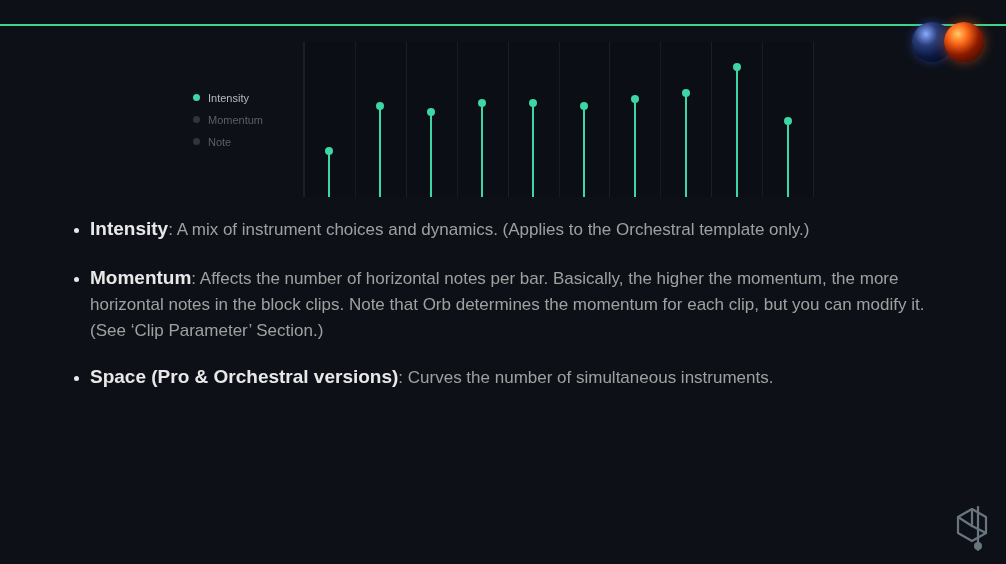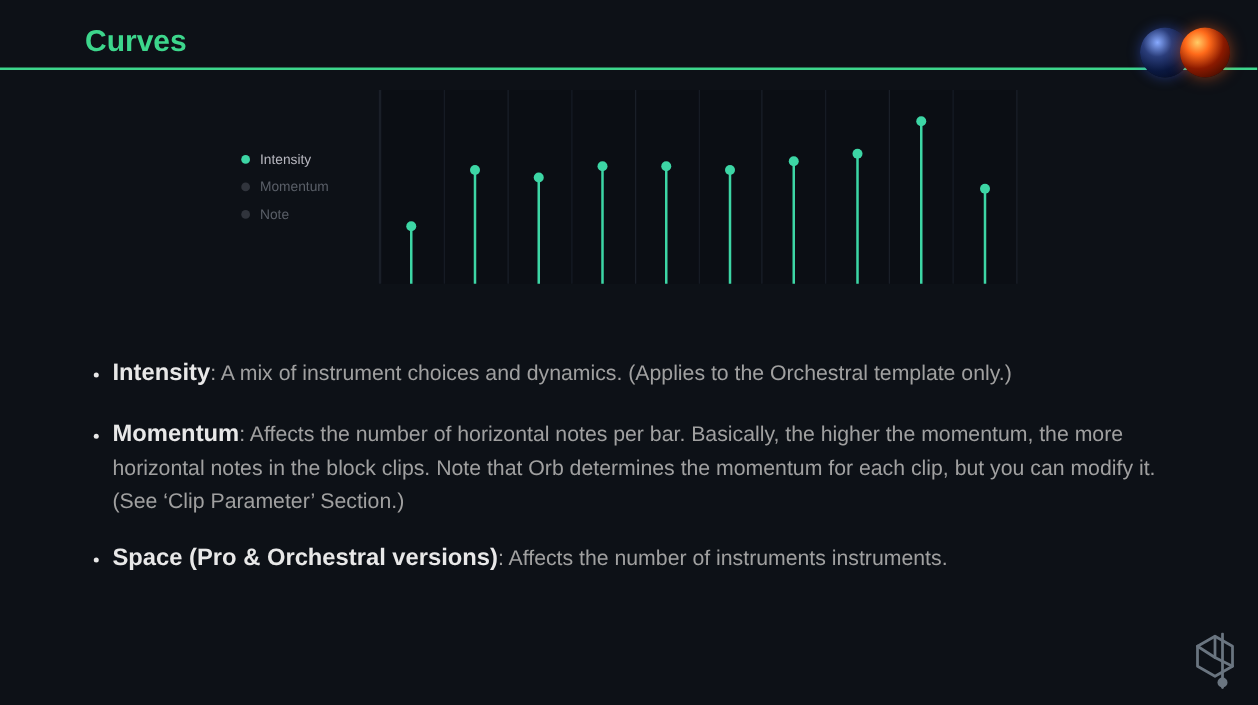--- a/index.html
+++ b/index.html
@@ -118,21 +118,20 @@
     border-radius: 50%;
     background: #3dd6a5;
   }
 
   .content {
     padding: 18px 68px 0 90px;
   }
   ul.bullets {
     list-style: disc;
     color: #d8d8d8;
-    margin-top: 40px;
   }
   ul.bullets > li {
     margin-bottom: 20px;
     line-height: 1.5;
     font-size: 17px;
     color: #a0a0a0;
   }
   ul.bullets > li .term {
     font-size: 19px;
     font-weight: 700;
@@ -149,21 +148,20 @@
     right: 14px;
     width: 40px;
     height: 46px;
   }
   .corner-logo svg { width: 100%; height: 100%; }
 </style>
 </head>
 <body>
 
 <div class="header">
-  <div class="subtitle">Curves</div>
 </div>
 <div class="divider"></div>
 
 <div class="orbs">
   <div class="orb orb-blue"></div>
   <div class="orb orb-red"></div>
 </div>
 
 <div class="chart-area">
   <div class="legend">
@@ -207,21 +205,21 @@
 
 <div class="content">
   <ul class="bullets">
     <li>
       <span class="term">Intensity</span><span>: A mix of instrument choices and dynamics. (Applies to the Orchestral template only.)</span>
     </li>
     <li>
       <span class="term">Momentum</span><span>: Affects the number of horizontal notes per bar. Basically, the higher the momentum, the more horizontal notes in the block clips. Note that Orb determines the momentum for each clip, but you can modify it. (See ‘Clip Parameter’ Section.)</span>
     </li>
     <li>
-      <span class="term">Space (Pro &amp; Orchestral versions)</span><span>: Affects the number of instruments instruments.</span>
+      <span class="term">Space (Pro &amp; Orchestral versions)</span><span>: Curves the number of simultaneous instruments.</span>
     </li>
   </ul>
 </div>
 
 <div class="corner-logo">
   <svg viewBox="0 0 40 46" fill="none" stroke="#6a7580" stroke-width="2.2" stroke-linejoin="round" stroke-linecap="round">
     <path d="M20 3 L34 11 L34 27 L20 35 L6 27 L6 11 Z"></path>
     <path d="M20 3 L20 20 L34 27"></path>
     <path d="M20 20 L6 11"></path>
     <path d="M26 1 L26 44"></path>

